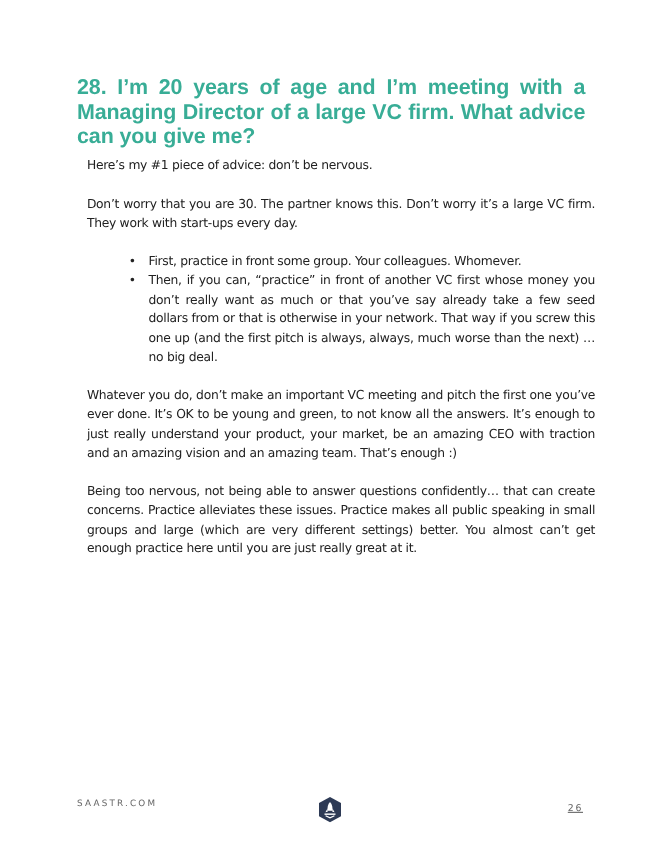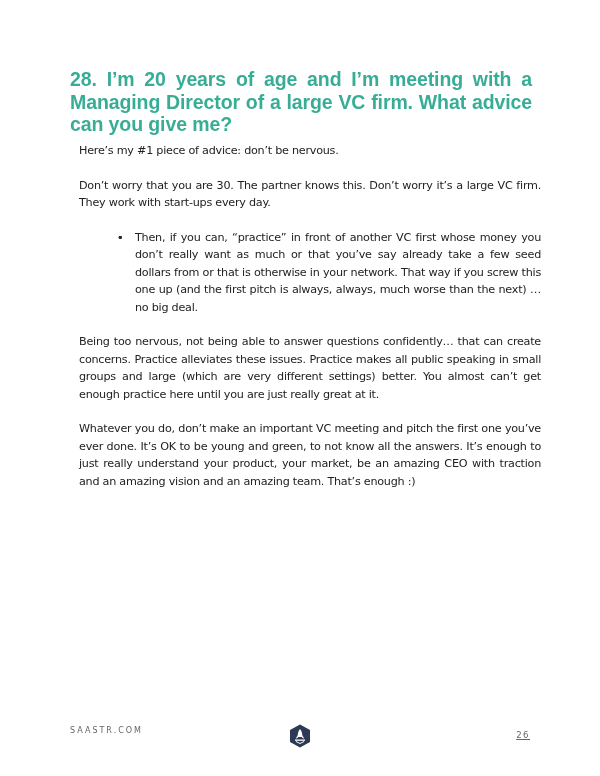--- a/index.html
+++ b/index.html
@@ -37,28 +37,29 @@
 
 <div class="page">
   <h1 class="heading">28. I’m 20 years of age and I’m meeting with a Managing Director of a large VC firm. What advice can you give me?</h1>
 
   <div class="body">
     <p>Here’s my #1 piece of advice: don’t be nervous.</p>
     <p>Don’t worry that you are 30. The partner knows this. Don’t worry it’s a large VC firm. They work with start-ups every day.</p>
     <ul>
       <li>
         <span class="bullet">•</span>
+        <span>First, practice in front some group. Your colleagues. Whomever.</span>
       </li>
       <li>
         <span class="bullet">•</span>
         <span>Then, if you can, “practice” in front of another VC first whose money you don’t really want as much or that you’ve say already take a few seed dollars from or that is otherwise in your network. That way if you screw this one up (and the first pitch is always, always, much worse than the next) … no big deal.</span>
       </li>
     </ul>
+    <p>Whatever you do, don’t make an important VC meeting and pitch the first one you’ve ever done. It’s OK to be young and green, to not know all the answers. It’s enough to just really understand your product, your market, be an amazing CEO with traction and an amazing vision and an amazing team. That’s enough :)</p>
     <p>Being too nervous, not being able to answer questions confidently… that can create concerns. Practice alleviates these issues. Practice makes all public speaking in small groups and large (which are very different settings) better. You almost can’t get enough practice here until you are just really great at it.</p>
-    <p>Whatever you do, don’t make an important VC meeting and pitch the first one you’ve ever done. It’s OK to be young and green, to not know all the answers. It’s enough to just really understand your product, your market, be an amazing CEO with traction and an amazing vision and an amazing team. That’s enough :)</p>
   </div>
 
   <div class="footer-left">SAASTR.COM</div>
 
   <div class="footer-logo">
     <svg width="22" height="24" viewBox="0 0 22 24" xmlns="http://www.w3.org/2000/svg">
       <polygon points="11,0.5 21,6 21,18 11,23.5 1,18 1,6" fill="#2d3a55"></polygon>
       <path d="M11 5 C13 7 13.5 10 13.2 13 L8.8 13 C8.5 10 9 7 11 5 Z" fill="#ffffff"></path>
       <path d="M8.8 11 L6.8 14.5 L8.9 14 Z" fill="#ffffff"></path>
       <path d="M13.2 11 L15.2 14.5 L13.1 14 Z" fill="#ffffff"></path>

